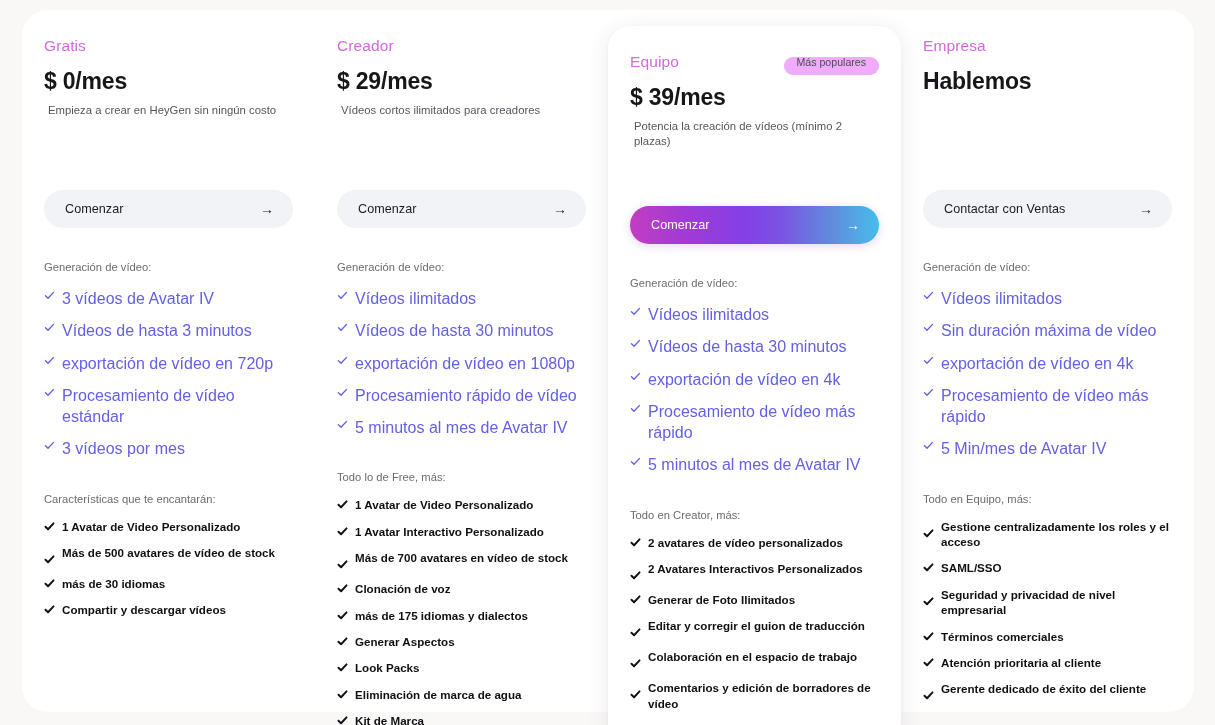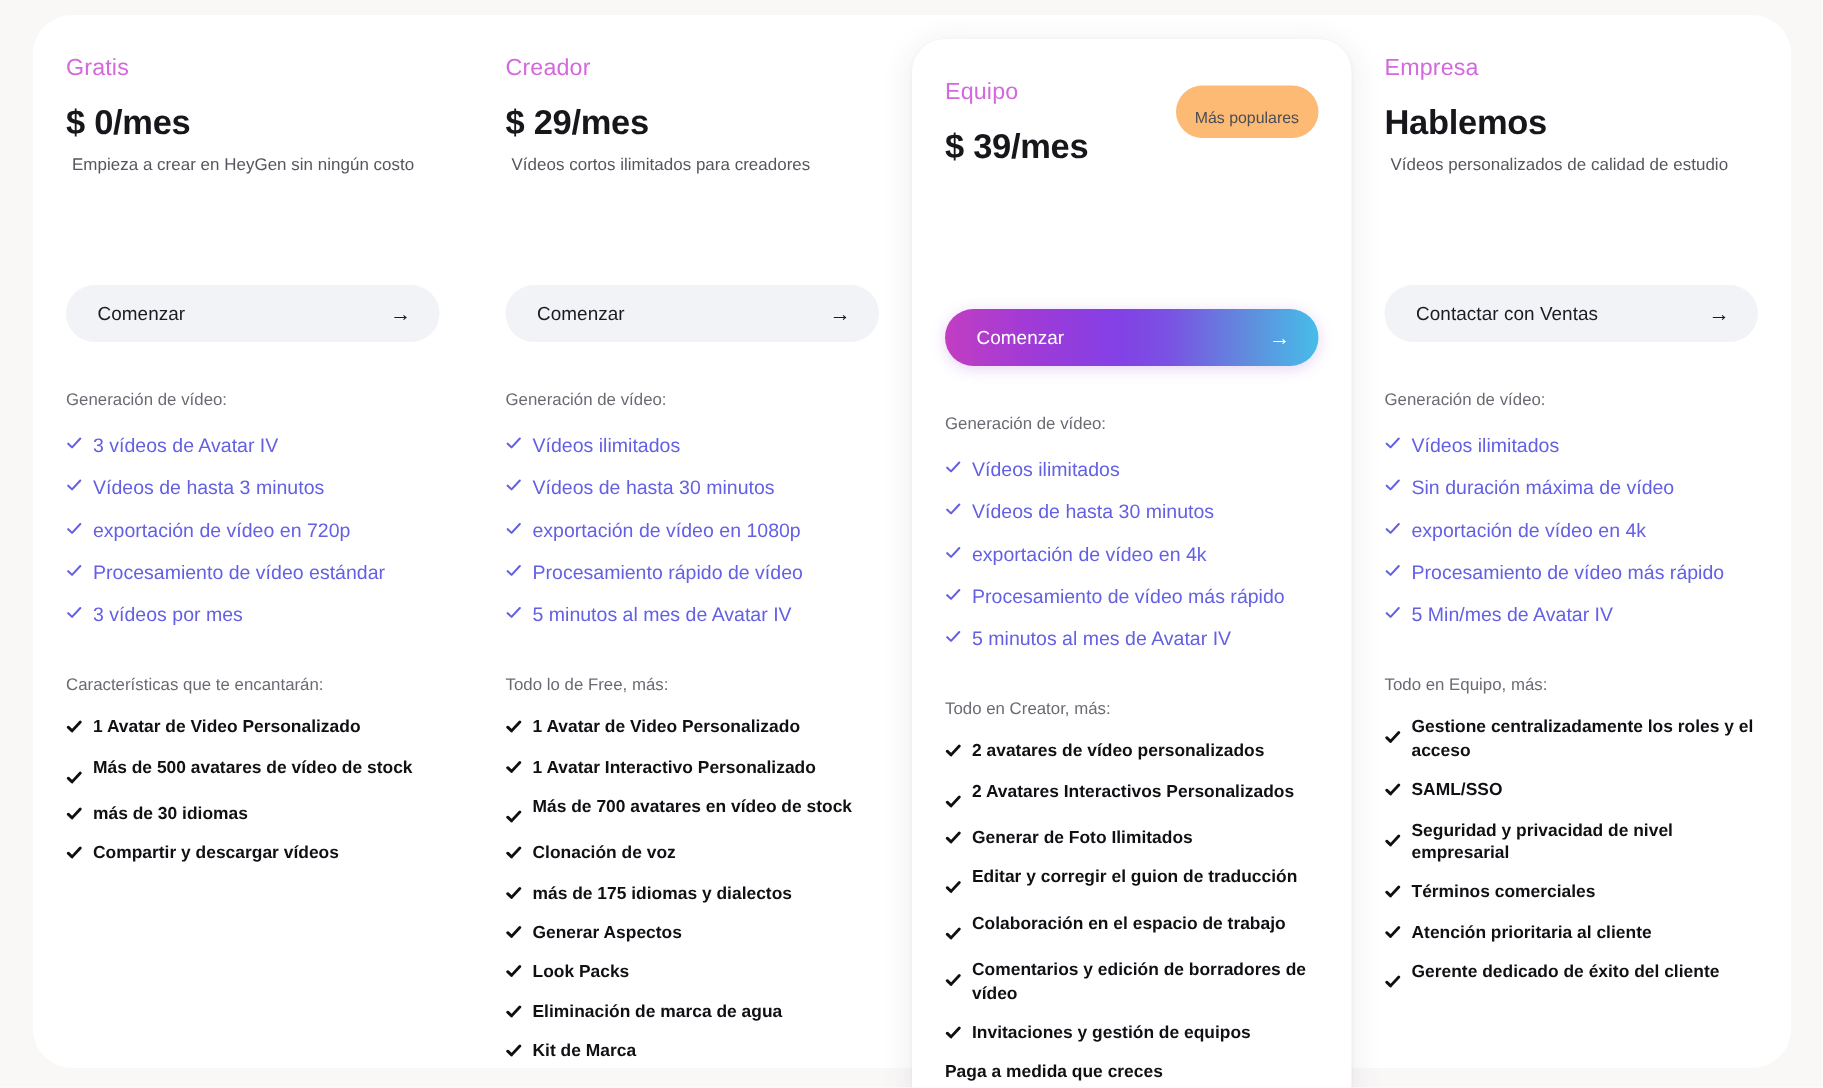--- a/index.html
+++ b/index.html
@@ -77,25 +77,25 @@
     font-size: 11.3px;
     color: #55555d;
     line-height: 1.35;
     margin: 4px;
     letter-spacing: .02px;
   }
   .badge {
     position: absolute;
     right: 0;
     top: 4px;
-    background: #fdba74;
+    background: #f0abfc;
     color: #4c4c55;
     font-size: 10.6px;
     border-radius: 20px;
-    padding: 17px 13px 7px 13px;
+    padding: 0 13px 7px 13px;
     line-height: 1;
     white-space: nowrap;
   }
   .cta {
     display: flex;
     align-items: center;
     justify-content: space-between;
     height: 38px;
     border-radius: 20px;
     background: #f1f3f6;
@@ -162,21 +162,21 @@
     height: 11px;
     margin-top: 2px;
     position: relative;
   }
   .feature-list .check svg {
     display: block;
     width: 11px;
     height: 11px;
   }
   .feature-list.video .ftext {
-    font-size: 13px;
+    font-size: 16px;
     color: #6360e4;
     letter-spacing: .01px;
   }
   .feature-list.video .check svg path {
     stroke: #6360e4;
   }
   .feature-list.extras .ftext {
     font-size: 11.6px;
     color: #101014;
     font-weight: 700;
@@ -412,20 +412,21 @@
             </span>
             <span class="ftext">Kit de Marca</span>
           </li>
         </ul>
       </div>
       <div class="card featured">
         <div class="card-head">
           <div class="badge">Más populares</div>
           <div class="plan-name">Equipo</div>
           <div class="price">$ 39/mes</div>
+          <div class="tagline">Potencia la creación de vídeos (mínimo 2 plazas)</div>
         </div>
         <button class="cta gradient">
           <span class="cta-label">Comenzar</span>
           <span class="arrow">→</span>
         </button>
         <div class="section-head">Generación de vídeo:</div>
         <ul class="feature-list video">
           <li>
             <span class="check">
               <svg viewBox="0 0 12 12" fill="none">
@@ -527,21 +528,20 @@
           </li>
           <li class="">
             <span class="ftext">Paga a medida que creces</span>
           </li>
         </ul>
       </div>
       <div class="card">
         <div class="card-head">
           <div class="plan-name">Empresa</div>
           <div class="price">Hablemos</div>
-          <div class="tagline">Vídeos personalizados de calidad de estudio</div>
         </div>
         <button class="cta">
           <span class="cta-label">Contactar con Ventas</span>
           <span class="arrow">→</span>
         </button>
         <div class="section-head">Generación de vídeo:</div>
         <ul class="feature-list video">
           <li>
             <span class="check">
               <svg viewBox="0 0 12 12" fill="none">

